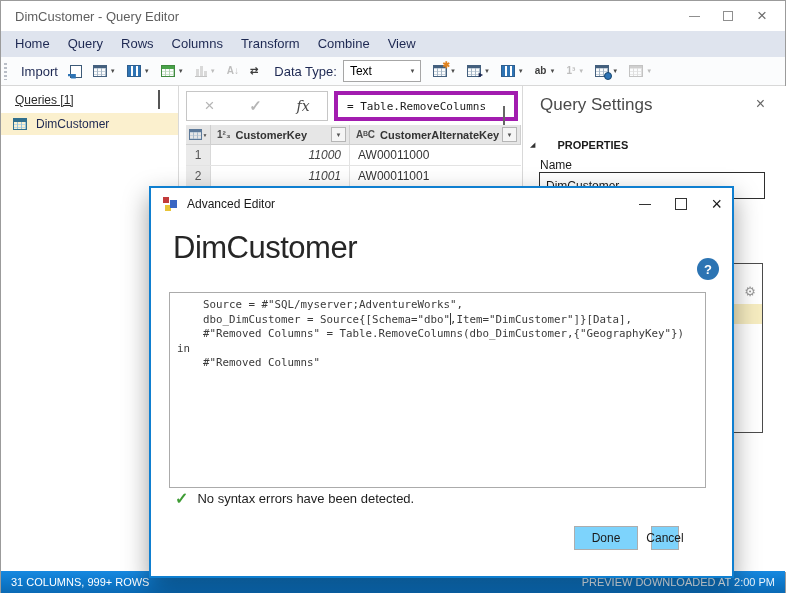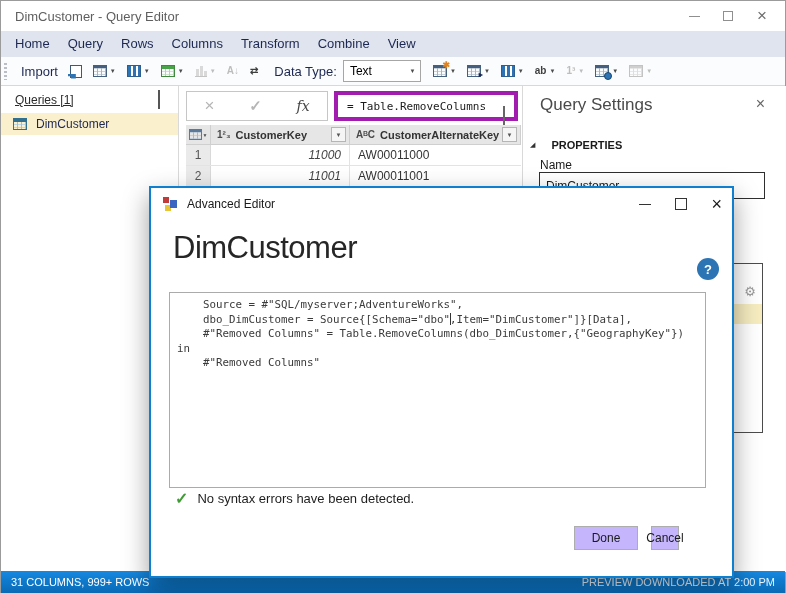--- a/index.html
+++ b/index.html
@@ -118,21 +118,21 @@
   .g-c2 { width:156px; display:flex; align-items:center; padding-left:8px; font-size:12px; color:#333; }
   .col1-head { width:139px; }
   .col2-head { width:171px; }
   .scroll-up { position:absolute; left:321px; top:78px; width:8px; height:8px;
                border-left:2px solid #909090; border-top:2px solid #909090; transform:rotate(45deg); }
 
   
   .settings { position:absolute; left:521px; top:0; width:265px; height:100%; border-left:1px solid #d9d9d9; background:#fff; }
   .qs-title { position:absolute; left:17px; top:9px; font-size:17px; font-weight:300; color:#4a4a4a; }
   .qs-close { position:absolute; right:22px; top:9px; font-size:16px; color:#666; }
-  .qs-props { position:absolute; left:7px; top:53px; display:flex; align-items:center; gap:16px; }
+  .qs-props { position:absolute; left:7px; top:53px; display:flex; align-items:center; gap:22px; }
   .qs-props .tri { font-size:7px; color:#333; }
   .qs-props .txt { font-size:11px; font-weight:bold; color:#1a1a1a; }
   .qs-name-label { position:absolute; left:17px; top:72px; font-size:12px; color:#1a1a1a; }
   .qs-name-input { position:absolute; left:16px; top:86px; width:226px; height:27px; border:1px solid #2e2e2e; background:#fff;
                    font-family:"Liberation Sans", sans-serif; font-size:12px; color:#1a1a1a; padding:5px 6px; }
   .steps-box { position:absolute; left:9px; top:177px; width:231px; height:170px; border:1px solid #4c4c4c; background:#fff; }
   .steps-box .gear { position:absolute; right:6px; top:20px; font-size:13px; color:#9a9a9a; }
   .steps-sel { position:absolute; left:0; top:40px; width:100%; height:20px; background:#f6ecc0; }
 
   
@@ -160,21 +160,21 @@
   .help-btn { position:absolute; left:546px; top:70px; width:22px; height:22px; border-radius:50%; background:#2c74b3;
               color:#fff; font-size:13px; font-weight:bold; display:flex; align-items:center; justify-content:center; }
   .codebox { position:absolute; left:18px; top:104px; width:537px; height:196px; border:1px solid #ababab; background:#fff;
              padding:5px 7px; font-family:"DejaVu Sans Mono", monospace; font-size:10.8px; line-height:14.5px; color:#3a3a3a; }
   .cl { white-space:pre; }
   .text-caret { position:absolute; left:calc(7px + 42ch); top:20px; width:1px; height:12px; background:#333; }
   .dlg-status { position:absolute; left:24px; top:301px; display:flex; align-items:center; gap:9px; }
   .dlg-status .ok { color:#3f9c35; font-size:16px; font-weight:bold; }
   .dlg-status .msg { font-size:13px; color:#1e1e1e; }
   .dlg-buttons { position:absolute; left:0; top:338px; width:100%; }
-  .btn { position:absolute; height:24px; background:#c4b5fd; border:1px solid #adadad; font-family:"Liberation Sans", sans-serif;
+  .btn { position:absolute; height:24px; background:#7dd3fc; border:1px solid #adadad; font-family:"Liberation Sans", sans-serif;
          font-size:12px; color:#1a1a1a; display:flex; align-items:center; justify-content:center; }
   .btn-done { left:423px; width:64px; }
   .btn-cancel { left:500px; width:28px; }
 </style>
 </head>
 <body>
 
 <div class="app">
 
   <div class="titlebar">

